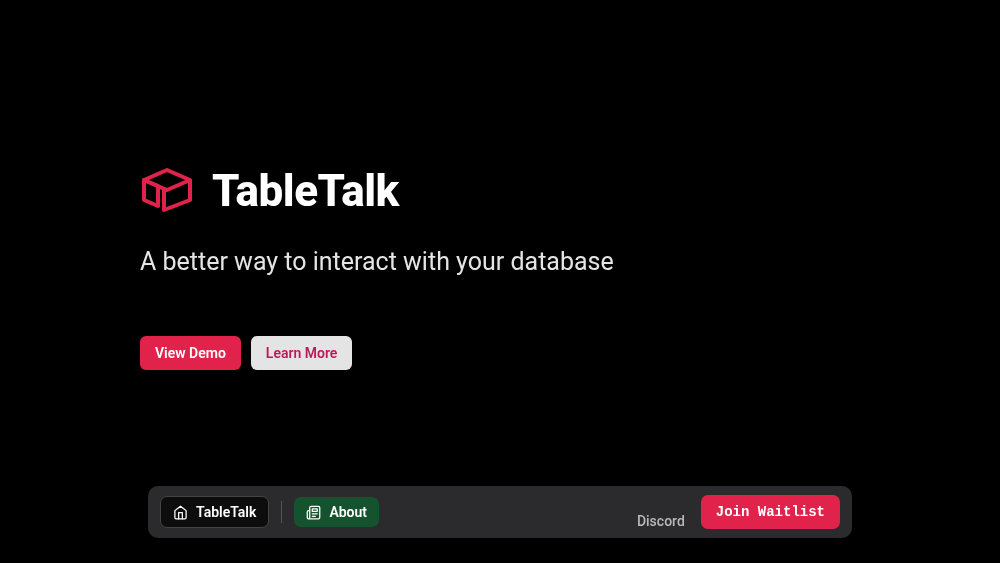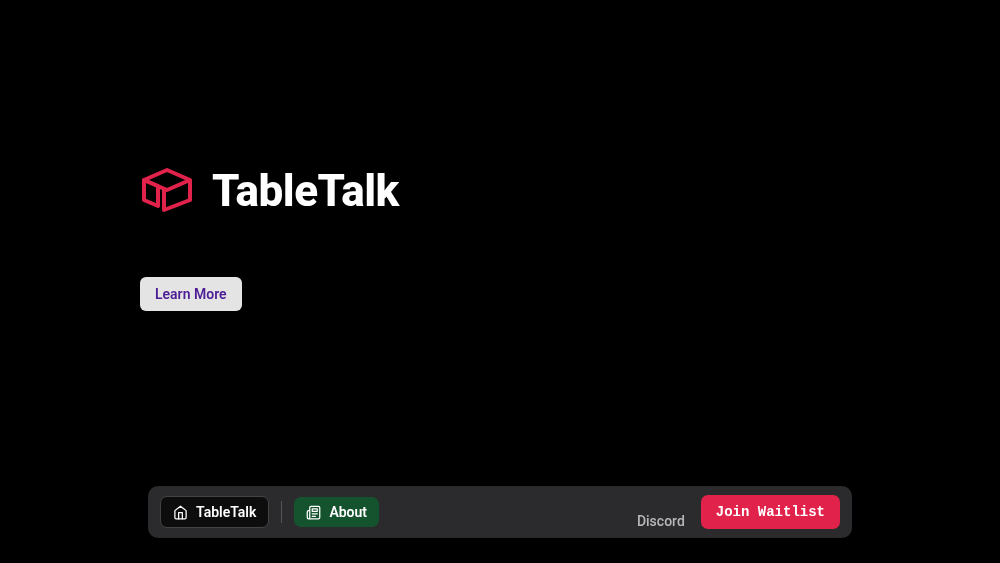--- a/index.html
+++ b/index.html
@@ -63,21 +63,21 @@
       font-family: inherit;
     }
 
     .btn-primary {
       background: #e1224b;
       color: #ffffff;
     }
 
     .btn-secondary {
       background: #e4e4e4;
-      color: #4c1d95;
+      color: #be185d;
     }
 
     .bottom-nav {
       position: absolute;
       left: 148px;
       right: 148px;
       bottom: 25px;
       height: 52px;
       background: #2b2b2e;
       border-radius: 10px;
@@ -157,22 +157,24 @@
     <span class="logo-icon">
       <svg width="54" height="50" viewBox="0 0 54 50" fill="none">
         <path d="M4 14 L27 4 L50 14 L27 24 Z" stroke="#e1224b" stroke-width="4" stroke-linejoin="round" fill="none"></path>
         <path d="M4 14 L4 34 L18 40 L18 20 Z" stroke="#e1224b" stroke-width="4" stroke-linejoin="round" fill="none"></path>
         <path d="M24 22 L24 44 L50 34 L50 14" stroke="#e1224b" stroke-width="4" stroke-linejoin="round" fill="none"></path>
       </svg>
     </span>
     <span class="brand">TableTalk</span>
   </div>
 
+  <div class="tagline">A better way to interact with your database</div>
 
   <div class="cta-row">
+    <button class="btn btn-primary">View Demo</button>
     <button class="btn btn-secondary">Learn More</button>
   </div>
 </div>
 
 <div class="bottom-nav">
   <div class="nav-left">
     <div class="nav-item home">
       <span>
         <svg class="icon-svg" width="15" height="15" viewBox="0 0 24 24" fill="none" stroke="#ffffff" stroke-width="2" stroke-linecap="round" stroke-linejoin="round">
           <path d="M3 9l9-7 9 7v11a2 2 0 0 1-2 2H5a2 2 0 0 1-2-2z"></path>

